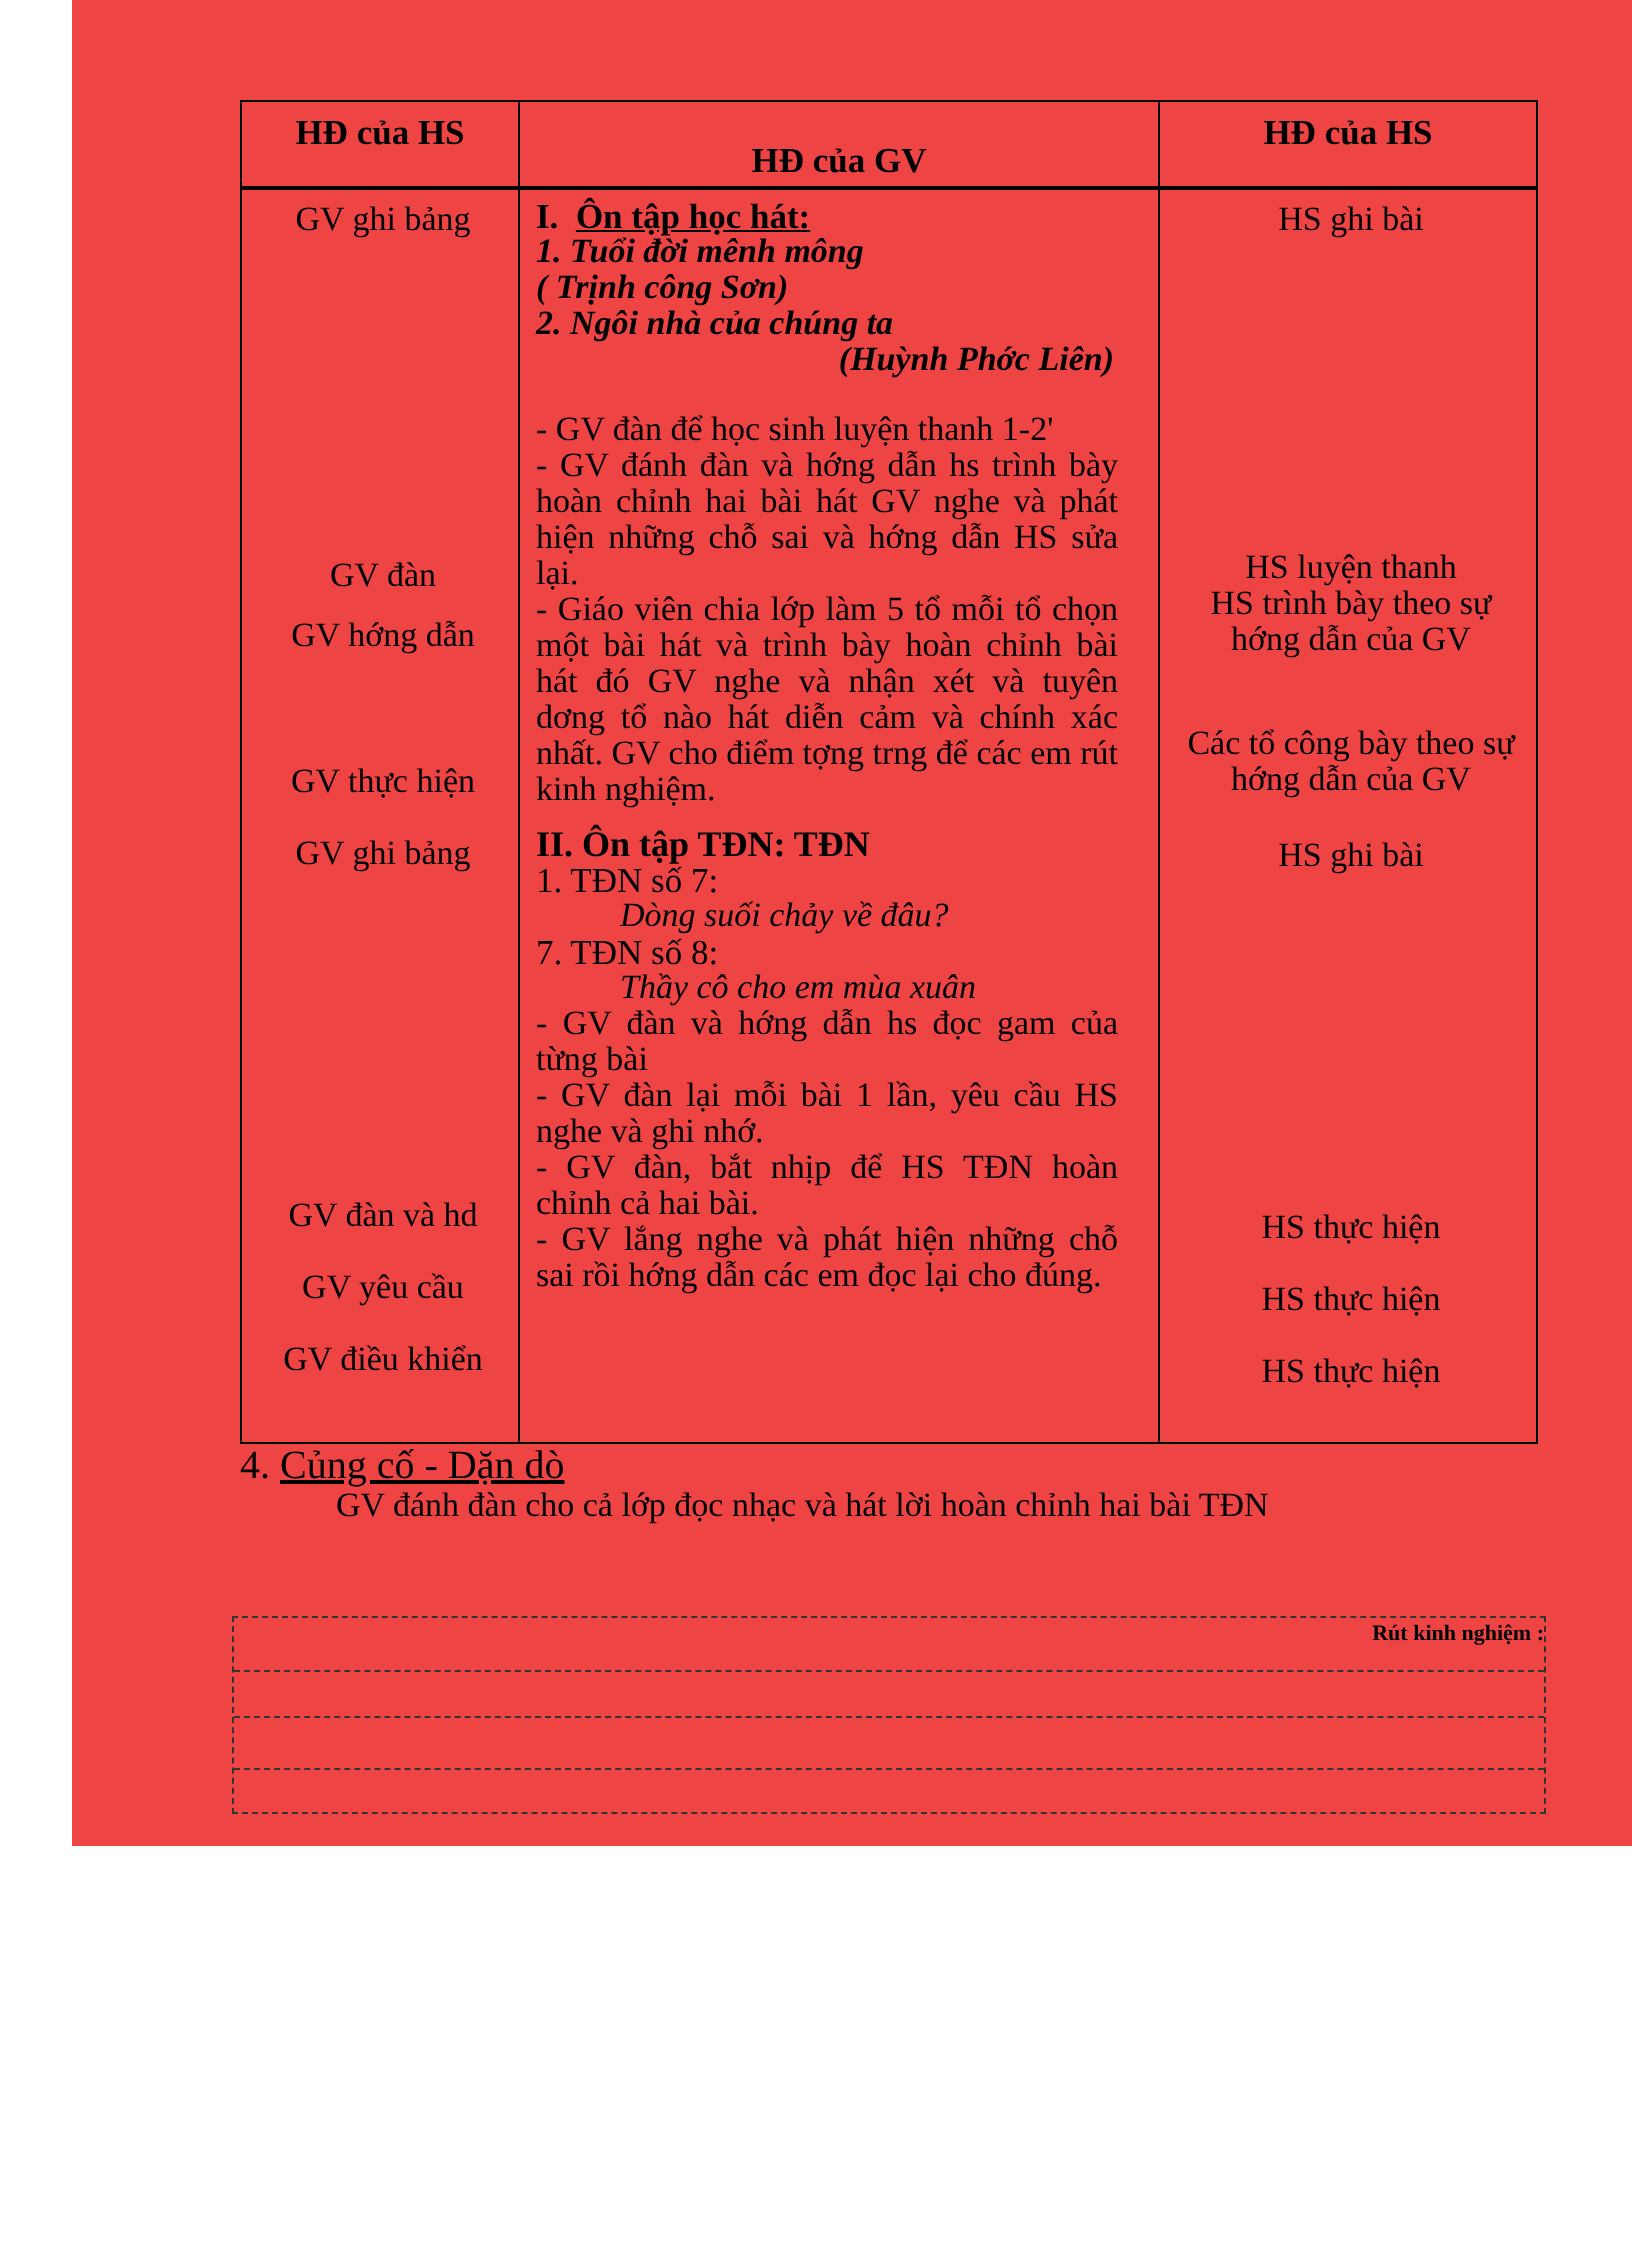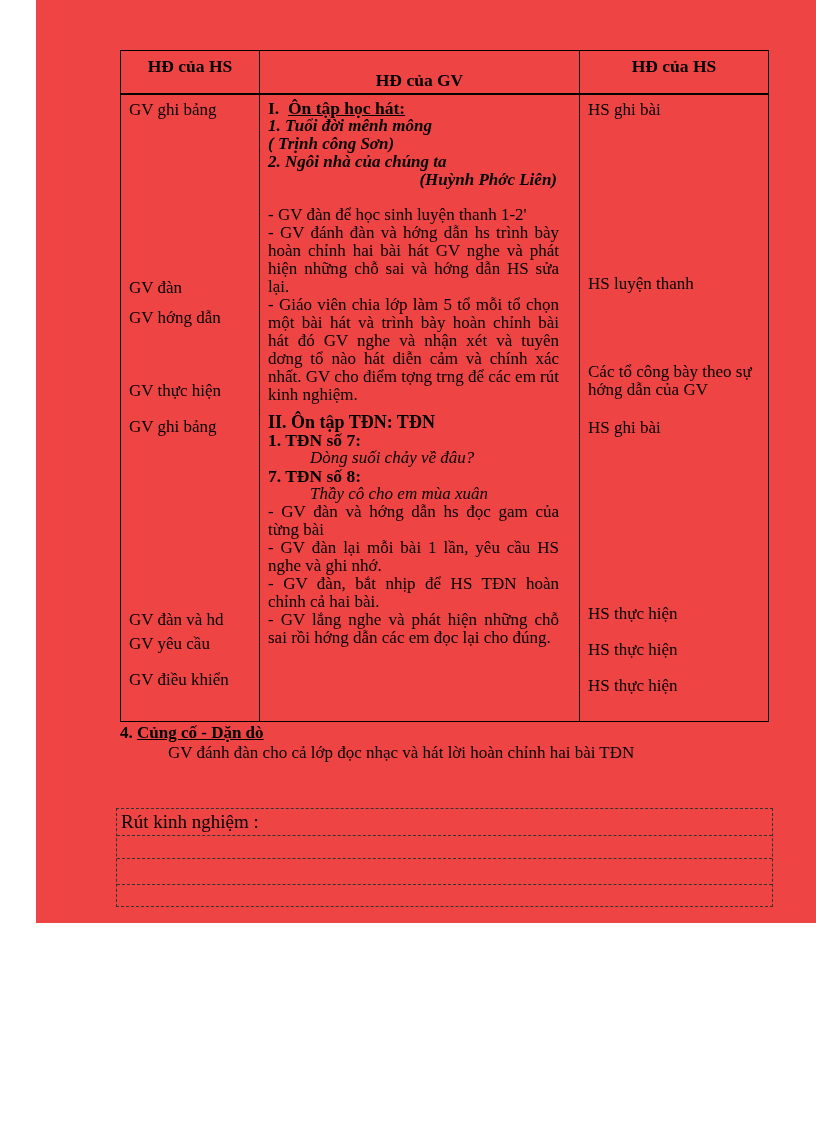--- a/index.html
+++ b/index.html
@@ -12,53 +12,53 @@
   .doc-table{position:absolute;left:84px;top:50px;width:647px;border:1px solid #000;}
   .thead{display:flex;height:42px;border-bottom:2px solid #000;}
   .tbody{display:flex;height:626px;}
   .c1{width:139px;border-right:1px solid #000;box-sizing:border-box;}
   .c2{width:320px;border-right:1px solid #000;box-sizing:border-box;}
   .c3{width:188px;box-sizing:border-box;}
   .th{font-weight:bold;text-align:center;font-size:17.5px;}
   .th.top{padding-top:5px;}
   .th.bottom{display:flex;align-items:flex-end;justify-content:center;padding-bottom:2px;}
   .td{position:relative;}
-  .cell-item{position:absolute;left:8px;right:5px;line-height:18px;}
+  .cell-item{position:absolute;left:8px;right:5px;line-height:18px;text-align:center;}
   
   .lt0{top:6px}.lt1{top:184px}.lt2{top:214px}.lt3{top:287px}
-  .lt4{top:323px}.lt5{top:516px}.lt6{top:540px}.lt7{top:576px}
+  .lt4{top:323px}.lt5{top:504px}.lt6{top:540px}.lt7{top:576px}
   
   .rt0{top:6px}.rt1{top:180px}.rt2{top:198px}.rt3{top:268px}
   .rt4{top:324px}.rt5{top:510px}.rt6{top:546px}.rt7{top:582px}
   
   .gv{padding:4px 20px 0 8px;line-height:18px;}
   .gv p{margin:0;text-align:justify;}
   .h-sec1{font-weight:bold;font-size:17.5px;text-align:left !important;}
   .u{text-decoration:underline;}
   .song{font-weight:bold;font-style:italic;text-align:left !important;}
   .author{font-weight:bold;font-style:italic;text-align:left !important;}
   .author-r{font-weight:bold;font-style:italic;text-align:right !important;padding-right:2px;}
   .gap{margin-top:17px !important;}
   .h-sec2{font-weight:bold;font-size:18px;margin-top:9px !important;text-align:left !important;}
-  .tdn-label{font-weight:bold;font-size:17.5px;text-align:left !important;}
+  .tdn-label{font-weight:normal;font-size:17.5px;text-align:left !important;}
   .tdn-song{font-style:italic;padding-left:42px;text-align:left !important;}
   
   .section4{position:absolute;left:84px;top:723px;width:658px;line-height:20px;}
-  .s4-heading{font-weight:bold;font-size:17px;margin:0;}
+  .s4-heading{font-weight:normal;font-size:20px;margin:0;}
   .s4-line1{margin:0;text-indent:48px;}
   .s4-line2{margin:0;text-align:justify;}
   
   .notes-box{position:absolute;left:80px;top:808px;width:655px;border:1.5px dashed #333;}
   .notes-row{border-bottom:1px dashed #333;}
   .notes-row:last-child{border-bottom:none;}
   .nr0{height:26px;}
   .nr1{height:22px;}
   .nr2{height:25px;}
   .nr3{height:21px;}
-  .notes-label{font-weight:normal;font-size:19px;padding:2px 0 0 4px;}
+  .notes-label{font-weight:bold;font-size:11px;padding:2px 0 0 4px;text-align:right;}
 </style>
 </head>
 <body>
 
 <div class="page">
 
   <div class="doc-table">
     <div class="thead">
       <div class="th top c1">HĐ của HS</div>
       <div class="th bottom c2">
@@ -96,20 +96,21 @@
         <p class="tdn-song">Thầy cô cho em mùa xuân</p>
         <p>- GV đàn và hớng dẫn hs đọc gam của từng bài</p>
         <p>- GV đàn lại mỗi bài 1 lần, yêu cầu HS nghe và ghi nhớ.</p>
         <p>- GV đàn, bắt nhịp để HS TĐN hoàn chỉnh cả hai bài.</p>
         <p>- GV lắng nghe và phát hiện những chỗ sai rồi hớng dẫn các em đọc lại cho đúng.</p>
       </div>
 
       <div class="td c3">
         <div class="cell-item rt0">HS ghi bài</div>
         <div class="cell-item rt1">HS luyện thanh</div>
+        <div class="cell-item rt2">HS trình bày theo sự hớng dẫn của GV</div>
         <div class="cell-item rt3">Các tổ công bày theo sự hớng dẫn của GV</div>
         <div class="cell-item rt4">HS ghi bài</div>
         <div class="cell-item rt5">HS thực hiện</div>
         <div class="cell-item rt6">HS thực hiện</div>
         <div class="cell-item rt7">HS thực hiện</div>
       </div>
 
     </div>
   </div>
 

